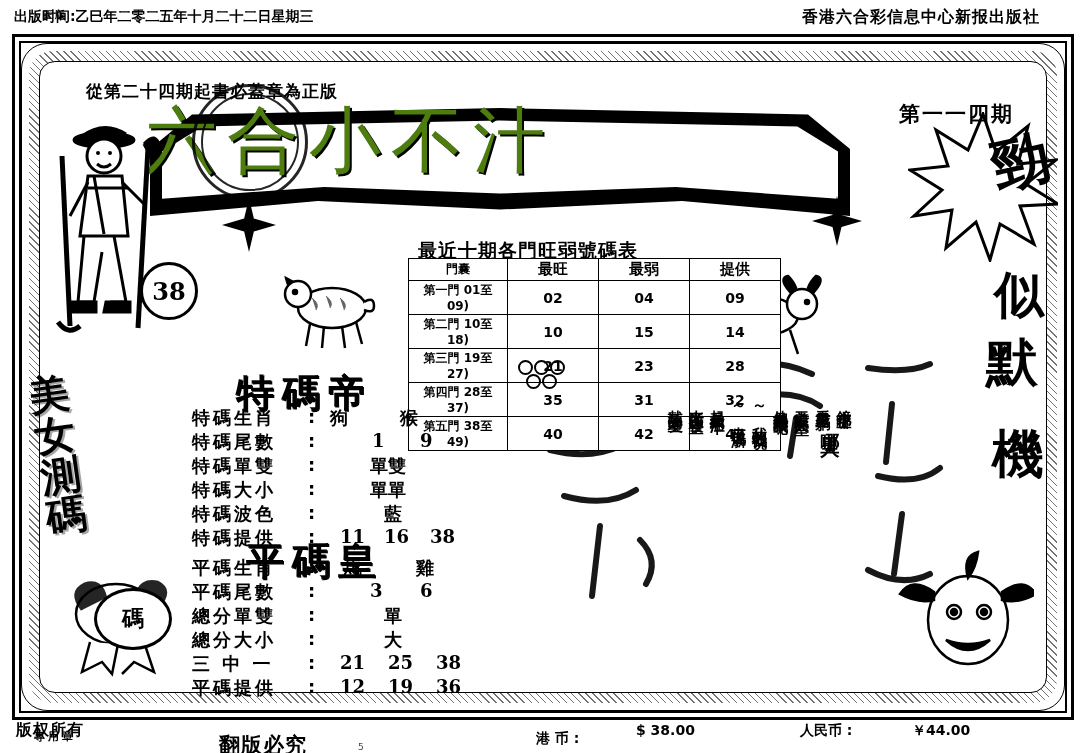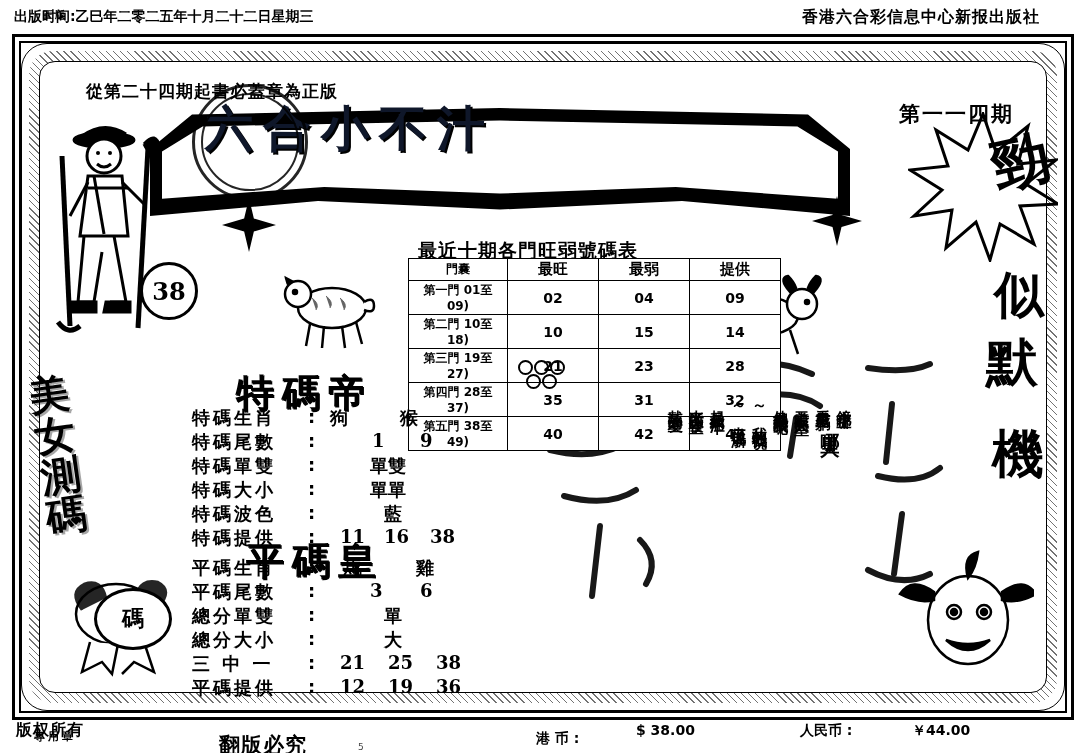--- a/index.html
+++ b/index.html
@@ -73,25 +73,25 @@
   }
   .banner-inner{
     position:absolute;left:12px;top:26px;width:676px;height:84px;
     background:#fff;
     clip-path:polygon(0% 40%, 6% 10%, 50% 3%, 94% 10%, 100% 40%, 100% 96%, 76% 82%, 50% 90%, 24% 82%, 0% 96%);
   }
   .banner-title{
     position:absolute;left:0;top:104px;width:700px;
     text-align:center;
     font-family:"DejaVu Serif","Liberation Serif",serif;
-    font-weight:bold;
-    font-size:48px;
+    font-weight:normal;
+    font-size:72px;
     letter-spacing:10px;
     line-height:1;
-    color:#0f172a;
+    color:#4d7c0f;
     text-shadow:2px 2px 0 #000;
     z-index:4;
   }
   .banner-sub{
     position:absolute;left:0;top:168px;width:700px;text-align:center;
     font-family:"DejaVu Serif","Liberation Serif",serif;
     font-weight:bold;font-size:28px;letter-spacing:7px;z-index:5;
   }
   .topnote{
     position:absolute;left:86px;top:80px;

